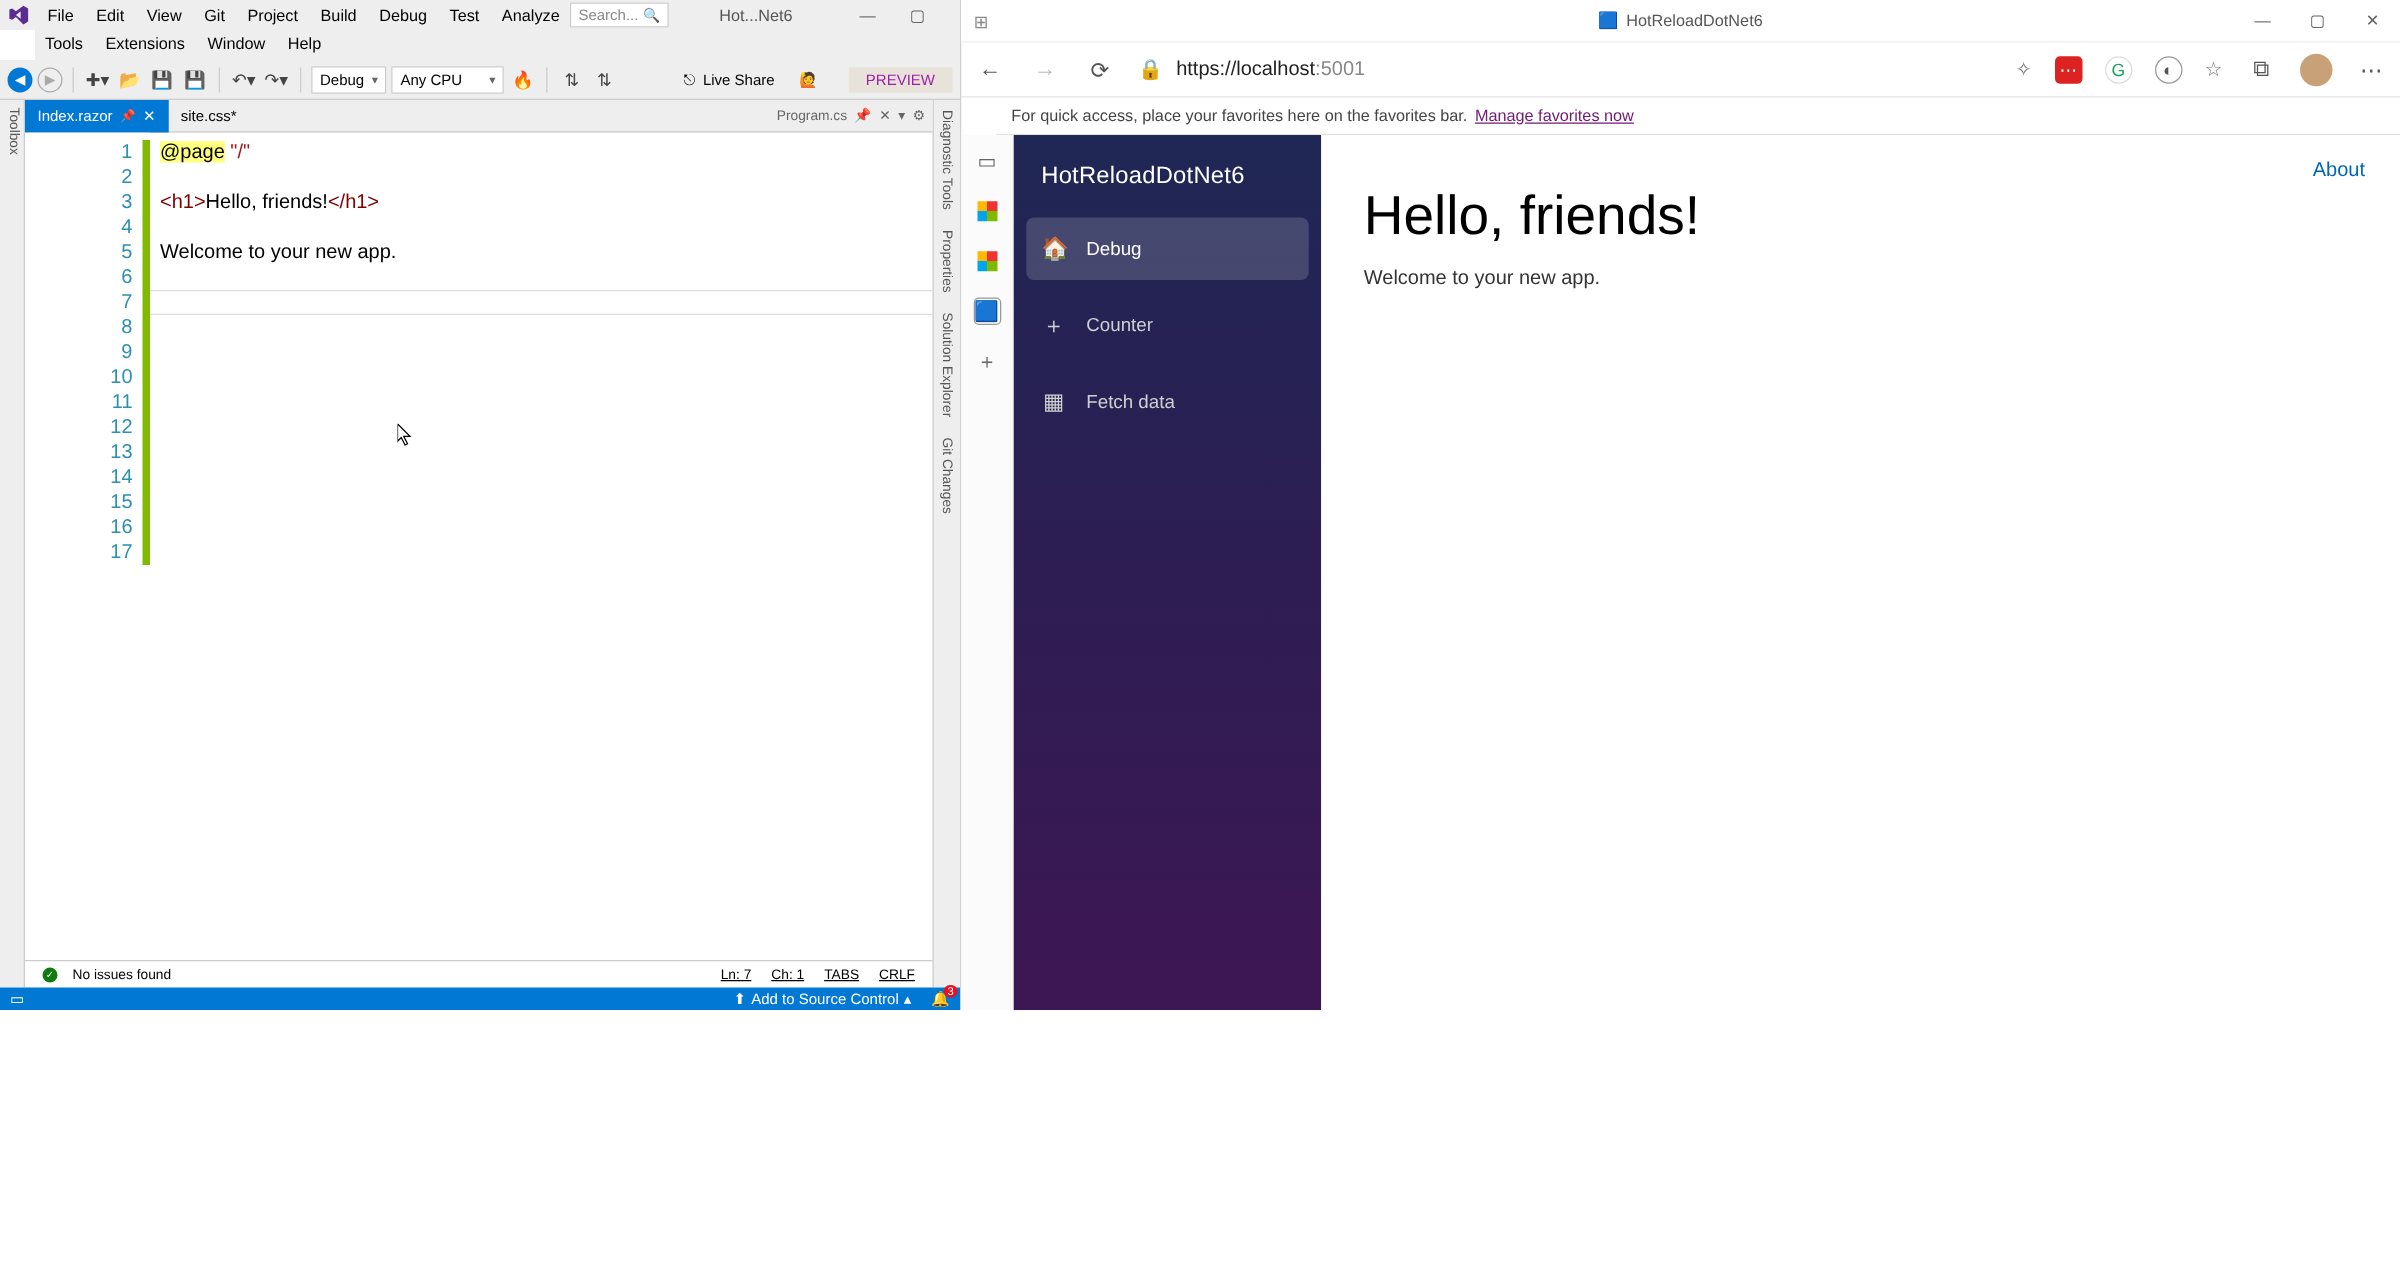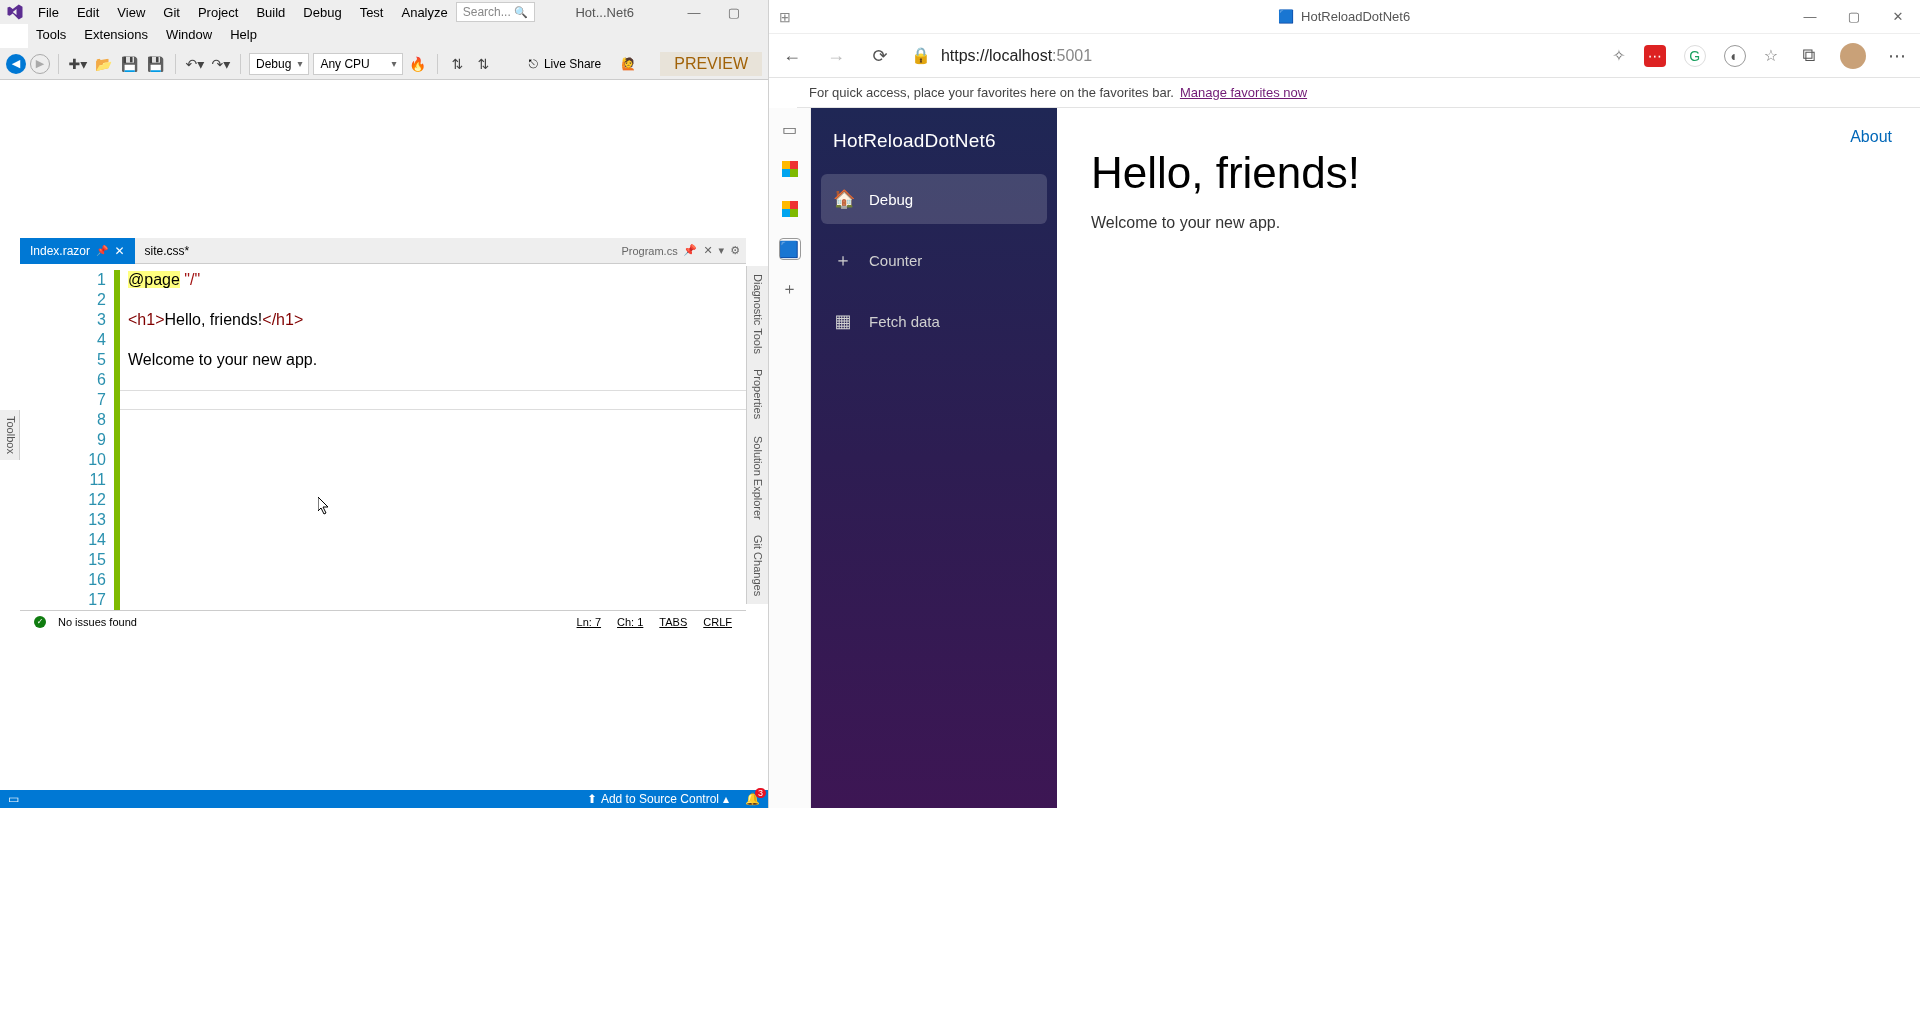--- a/index.html
+++ b/index.html
@@ -22,22 +22,22 @@
 .vs-winbtns { display:flex; margin-left:auto;}
 .vs-winbtn { width:40px; height:24px; display:flex; align-items:center; justify-content:center; color:#666; font-size:13px;}
 .vs-toolbar { display:flex; align-items:center; height:32px; background:#eee; border-bottom:1px solid #ccc; padding:0 6px; gap:4px; }
 .tbicon { width:22px; height:22px; display:flex; align-items:center; justify-content:center; font-size:14px; color:#444;}
 .tb-back{ width:20px;height:20px;border-radius:50%;background:#0078d4;color:#fff;display:flex;align-items:center;justify-content:center;font-size:11px;}
 .tb-fwd{ width:20px;height:20px;border-radius:50%;border:1px solid #aaa;color:#aaa;display:flex;align-items:center;justify-content:center;font-size:11px;}
 .tb-sep{ width:1px;height:20px;background:#ccc;margin:0 4px;}
 .tb-combo{ border:1px solid #ccc;background:#fff;height:22px;display:flex;align-items:center;padding:0 6px;font-size:12px;min-width:54px; justify-content:space-between;}
 .tb-combo::after{content:"▾"; margin-left:6px; color:#666; font-size:10px;}
 .tb-liveshare{ margin-left:auto; display:flex; align-items:center; font-size:12px; gap:6px;}
-.tb-preview{ background:#e8e3d9; padding:3px 14px; font-size:16px; color:#a16207; margin-left:18px;}
-.vs-body{ flex:1; display:flex; overflow:hidden;align-items:center; }
+.tb-preview{ background:#e8e3d9; padding:3px 14px; font-size:12px; color:#a21caf; margin-left:18px;}
+.vs-body{ flex:1; display:flex; overflow:hidden; }
 .vs-toolbox{ writing-mode:vertical-rl; text-orientation:mixed; background:#eee; border-right:1px solid #ccc; font-size:11px; padding:6px 2px; color:#555; width:20px;}
 .vs-editwrap{ flex:1; display:flex; flex-direction:column;}
 .tabstrip{ display:flex; align-items:center; height:26px; background:#eee; font-size:12px; border-bottom:1px solid #ccc; position:relative;}
 .etab{ display:flex; align-items:center; padding:0 10px; height:26px; gap:6px;}
 .etab.active{ background:#0078d4; color:#fff;}
 .etab .pin{ font-size:10px;}
 .etab .x{ font-size:12px;}
 .tabstrip-right{ margin-left:auto; display:flex; align-items:center; gap:6px; padding-right:6px; color:#666; font-size:11px;}
 .editor-row{ flex:1; display:flex; overflow:hidden;}
 .gutter{ width:100px; background:#fff; text-align:right; font-family:Consolas,monospace; font-size:16px; line-height:20px; color:#2b91af; padding:6px 14px 0 0; position:relative;}

